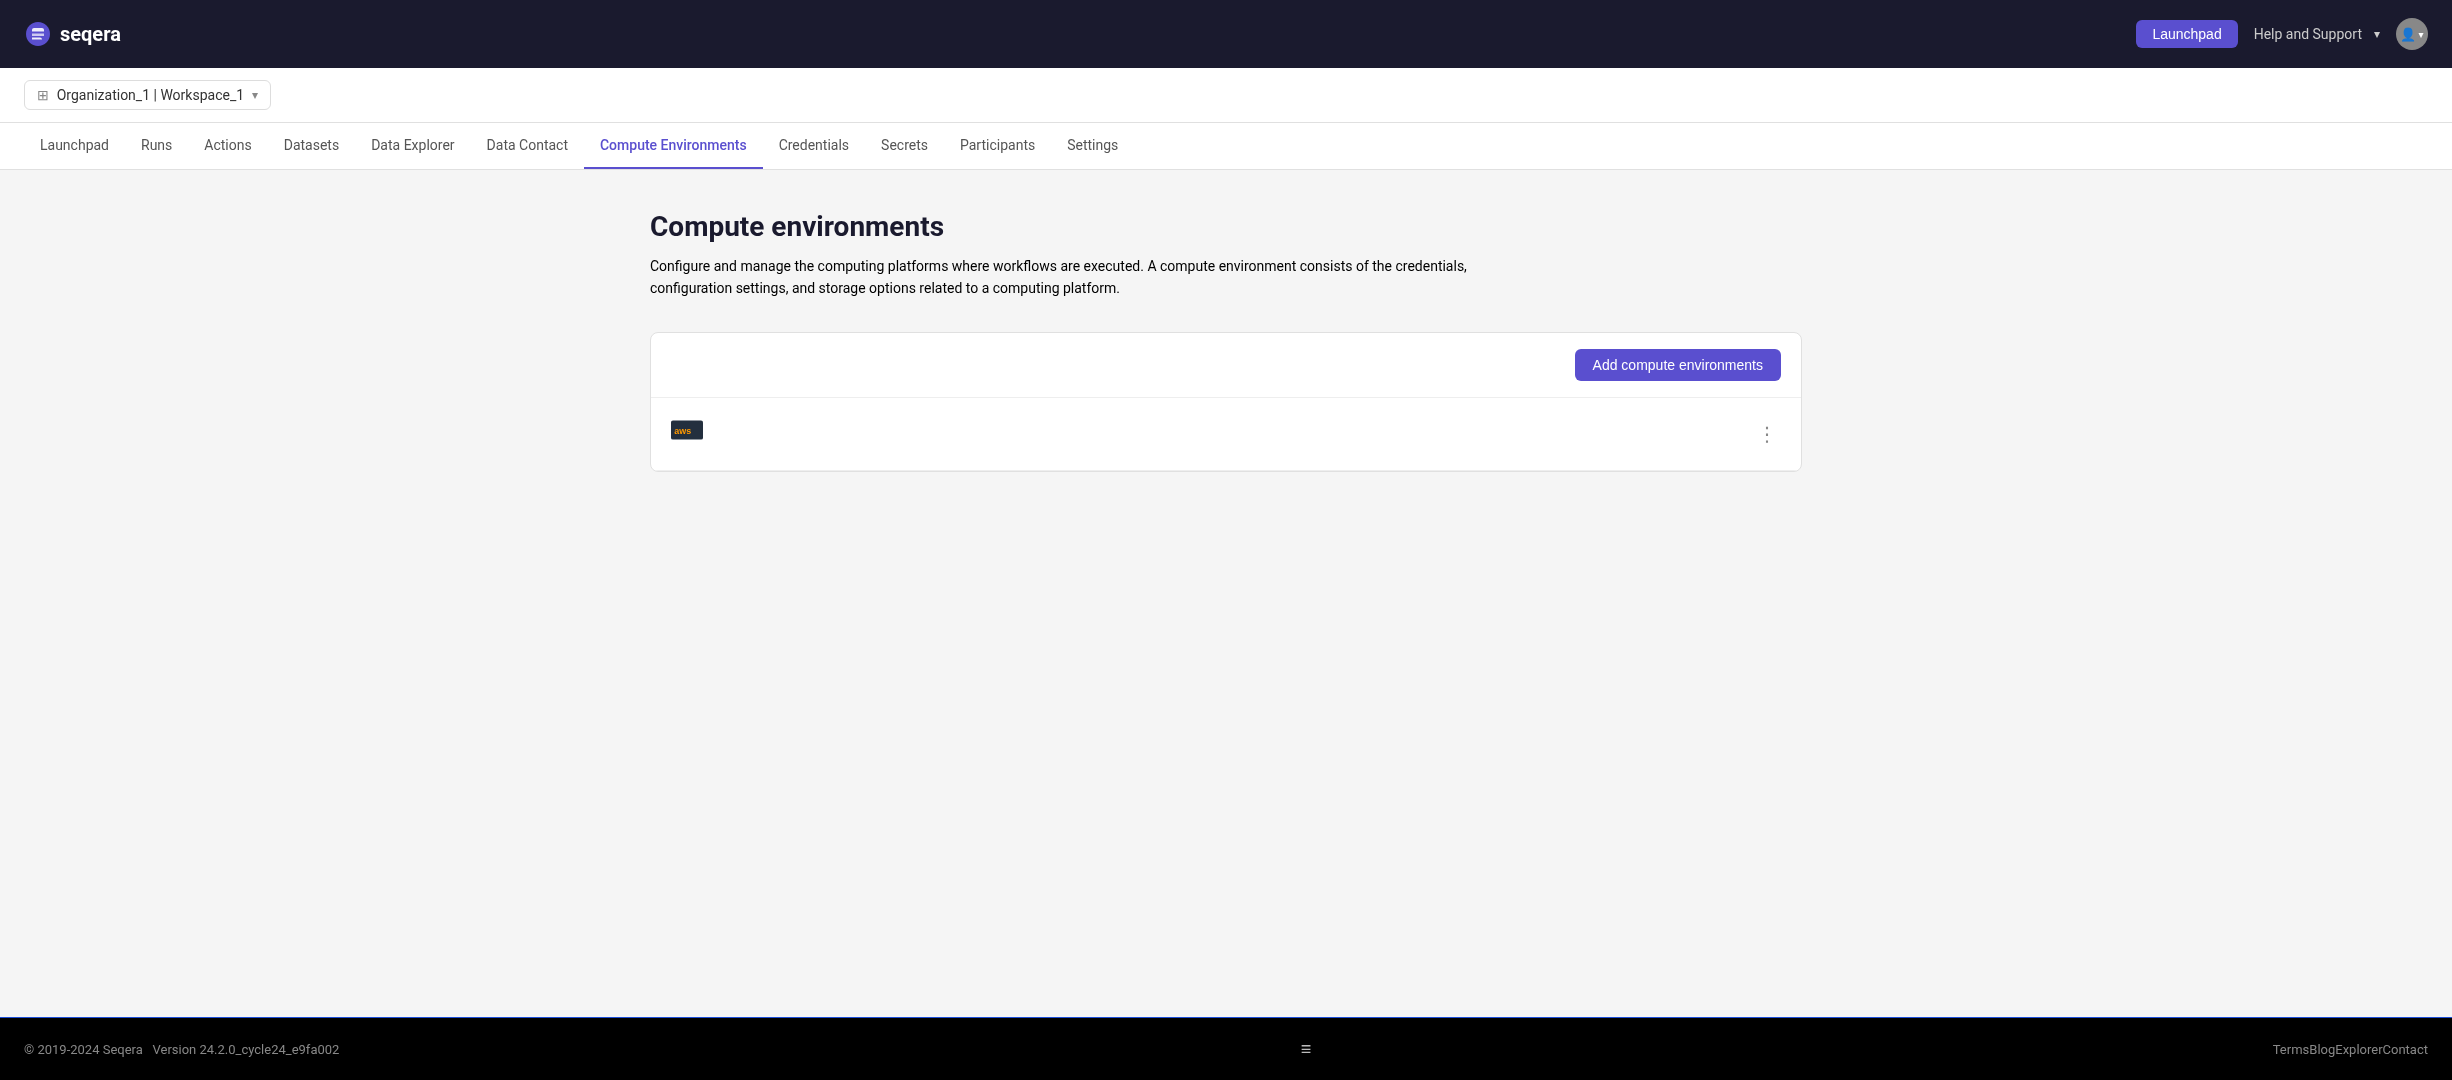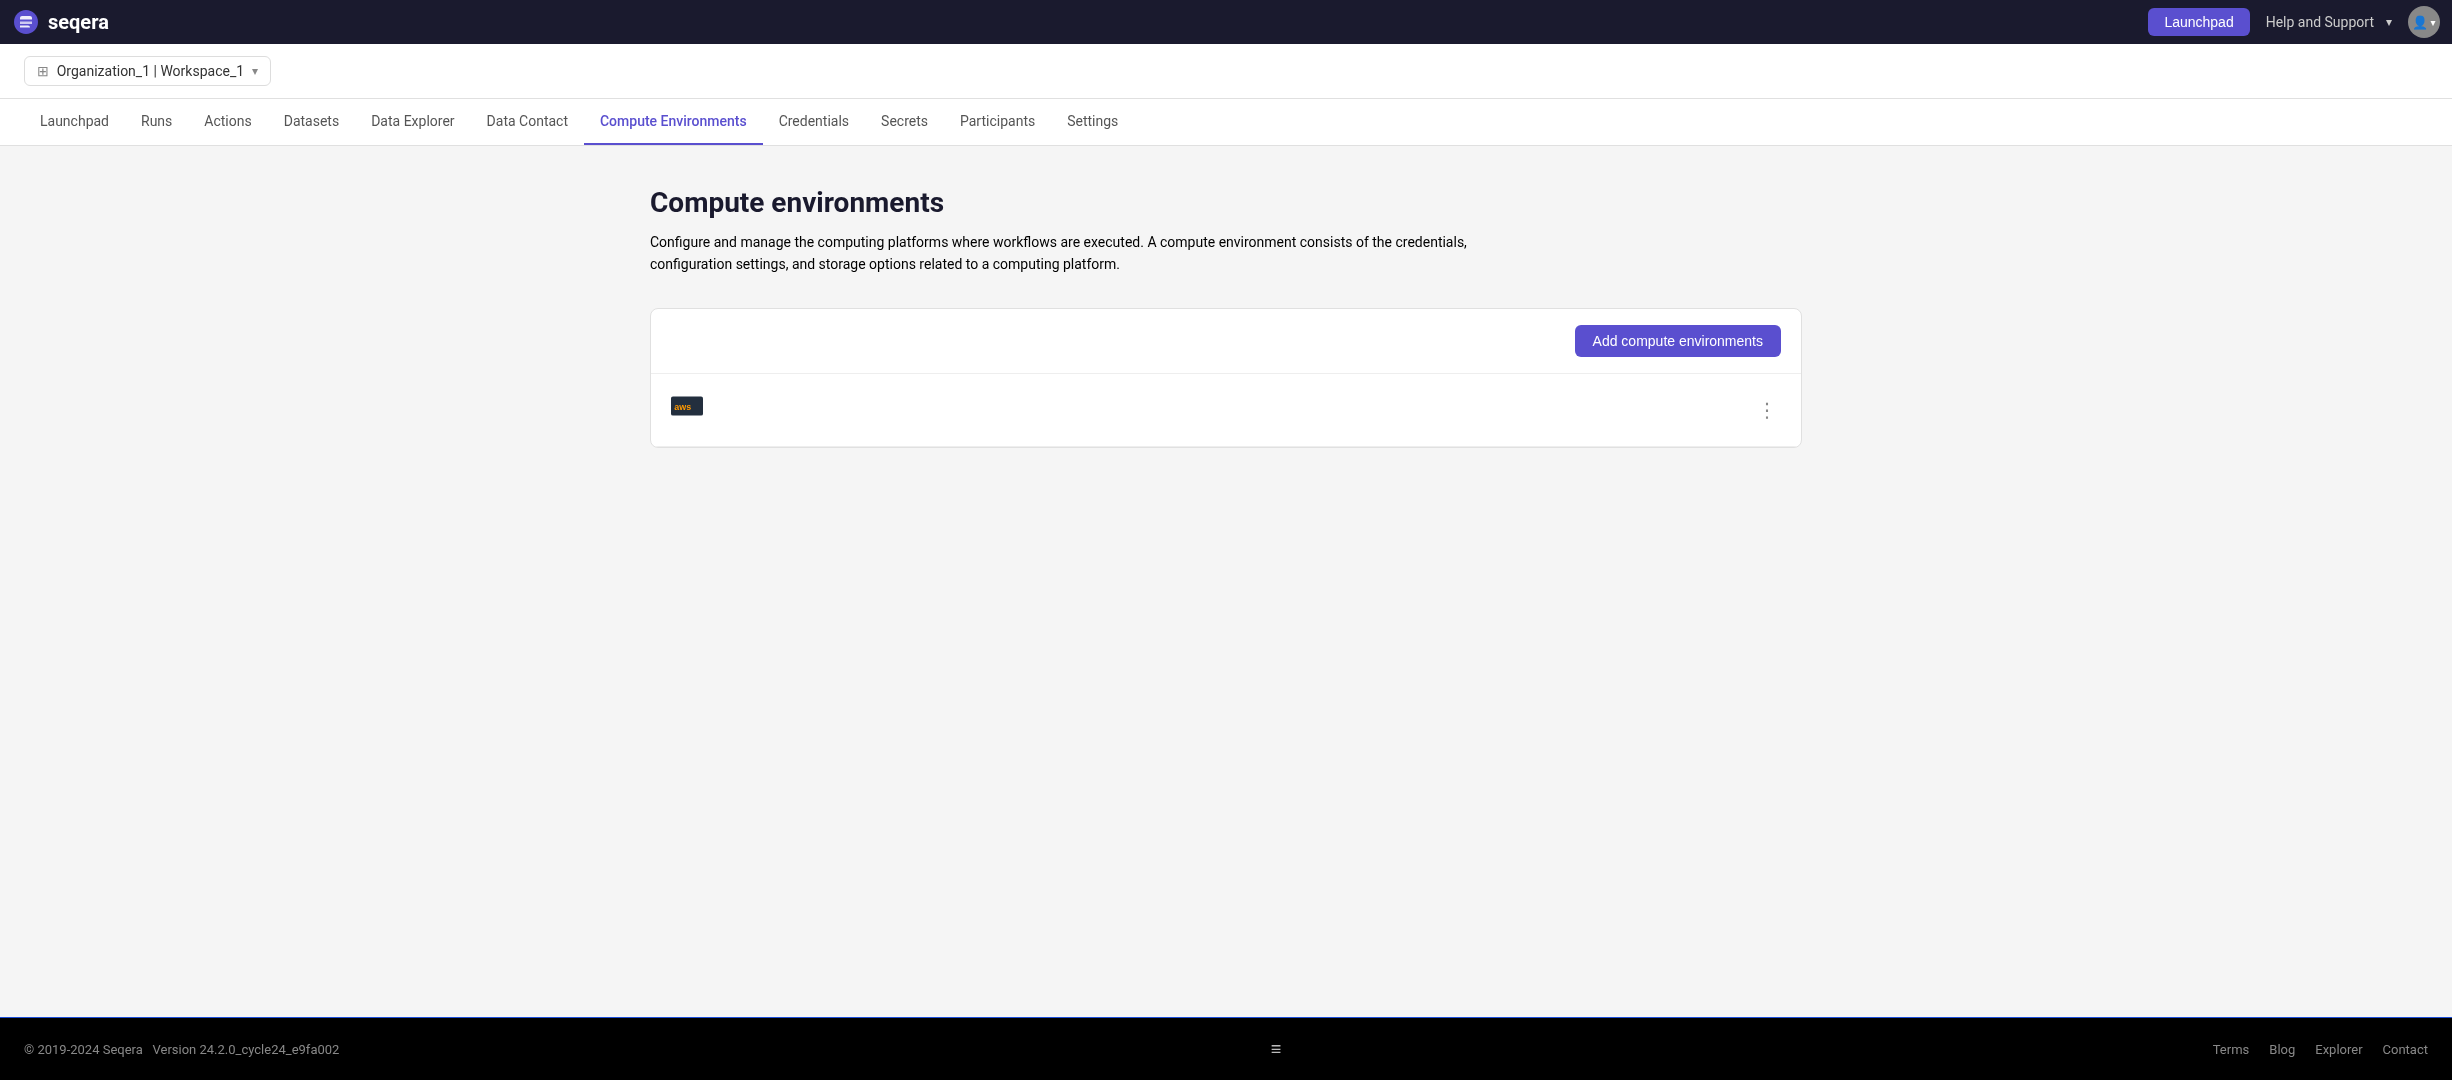--- a/index.html
+++ b/index.html
@@ -4,22 +4,22 @@
   <style>
     * { box-sizing: border-box; margin: 0; padding: 0; }
     body { font-family: -apple-system, BlinkMacSystemFont, 'Segoe UI', Roboto, sans-serif; background: #f5f5f5; min-height: 100vh; display: flex; flex-direction: column; }
 
     
     .navbar {
       background: #1a1a2e;
       display: flex;
       align-items: center;
       justify-content: space-between;
-      padding: 0 12px;
-      height: 44px;
+      padding: 0 24px;
+      height: 68px;
       flex-shrink: 0;
     }
     .navbar-left { display: flex; align-items: center; gap: 16px; }
     .logo { display: flex; align-items: center; gap: 8px; color: #fff; font-size: 20px; font-weight: 700; text-decoration: none; }
     .logo-icon { width: 28px; height: 28px; }
     .navbar-right { display: flex; align-items: center; gap: 16px; }
     .launchpad-btn {
       background: #5a4fcf;
       color: #fff;
       border: none;
@@ -186,21 +186,21 @@
       display: flex;
       align-items: center;
       justify-content: space-between;
       font-size: 13px;
       color: #888;
     }
     .footer-center {
       display: flex;
       align-items: center;
     }
-    .footer-right { display: flex; gap: 20px; }
+    .footer-right { display: flex; }
     .footer-link { color: #888; text-decoration: none; }
   </style>
 </head>
 <body>
 
 <nav class="navbar">
   <div class="navbar-left">
     <a class="logo" href="#">
       <svg class="logo-icon" viewBox="0 0 28 28" fill="none">
         <path d="M14 2C7.4 2 2 7.4 2 14s5.4 12 12 12 12-5.4 12-12S20.6 2 14 2z" fill="#5a4fcf"></path>

